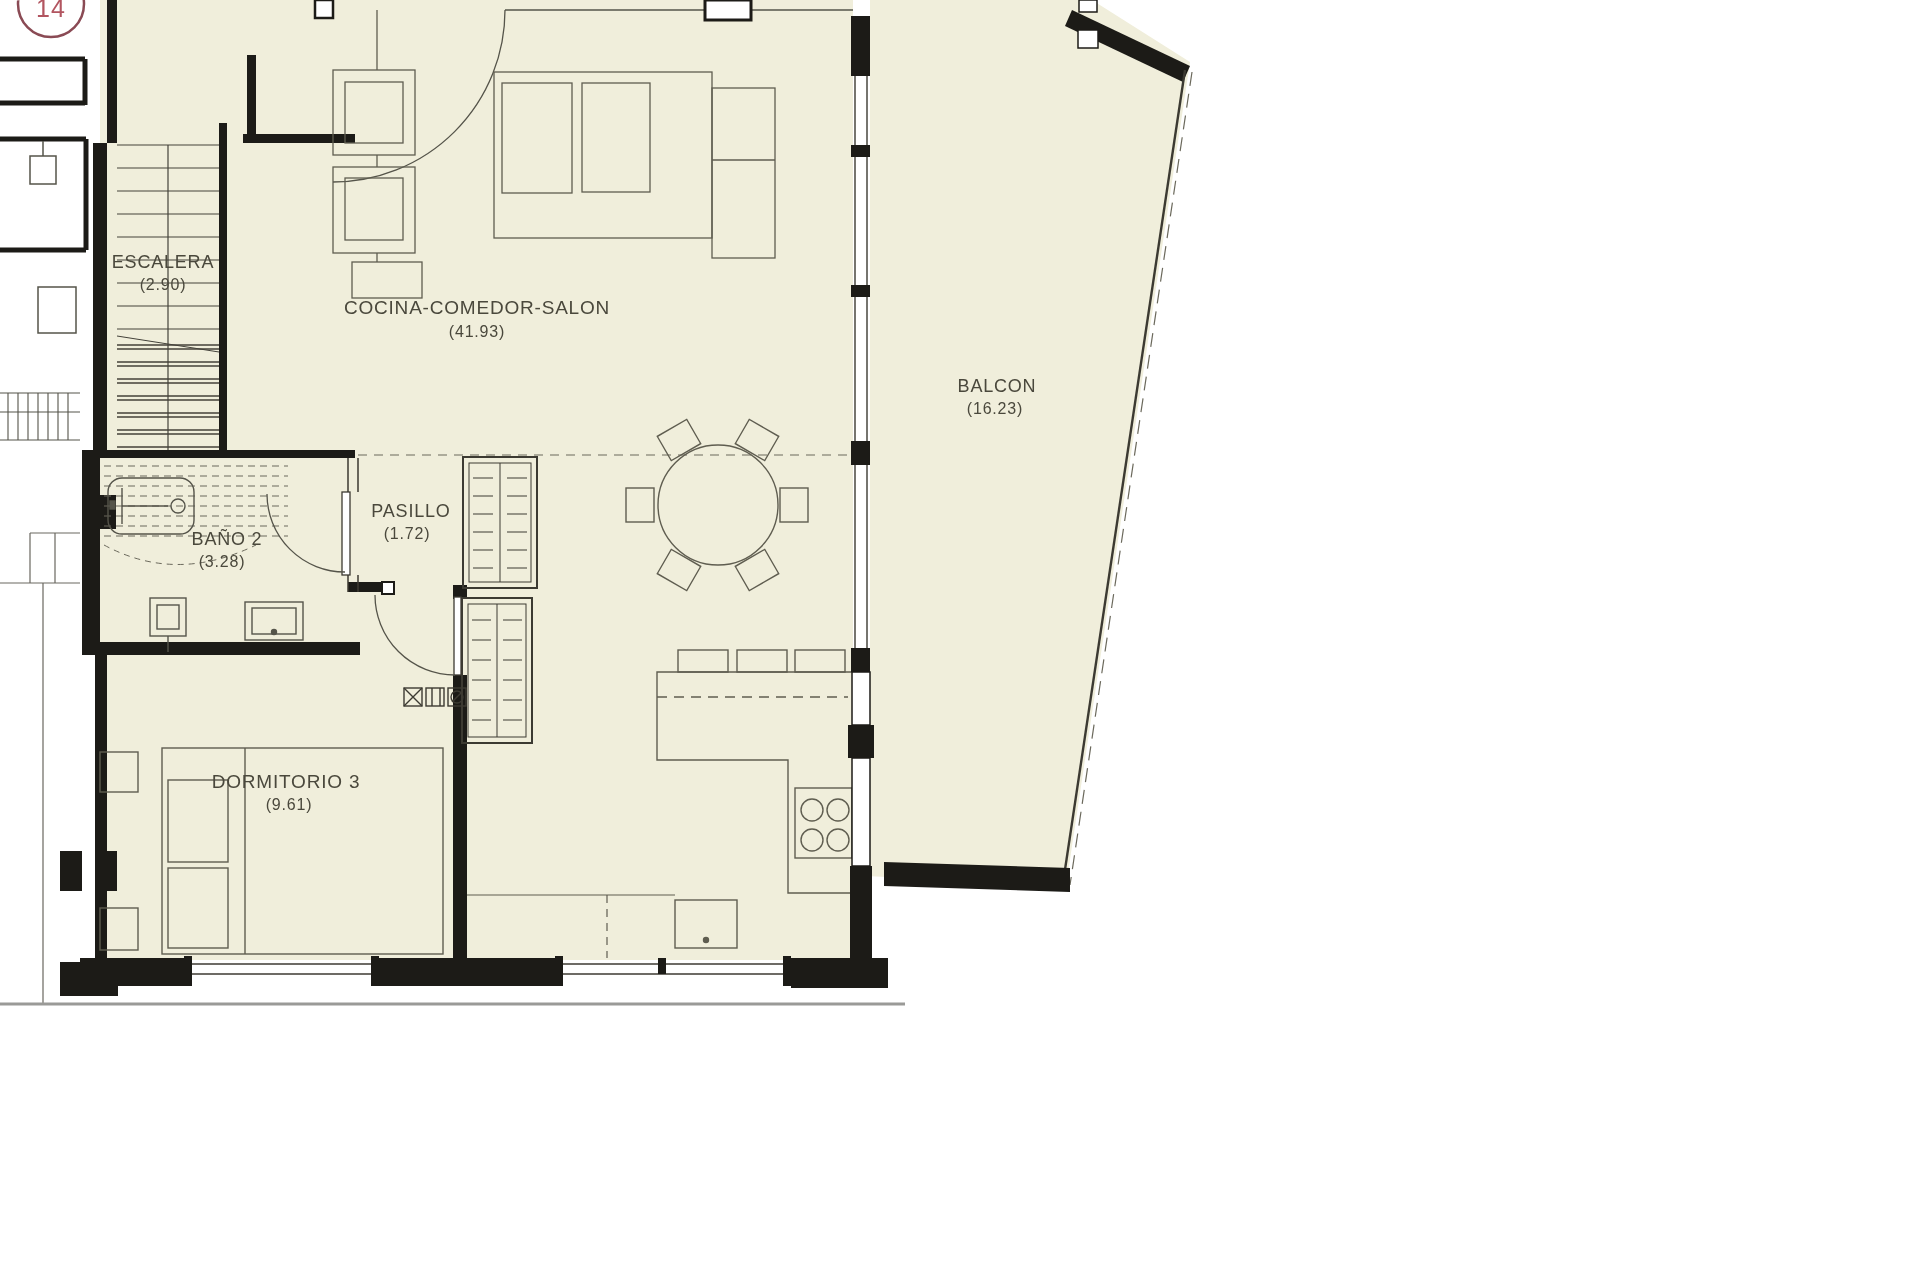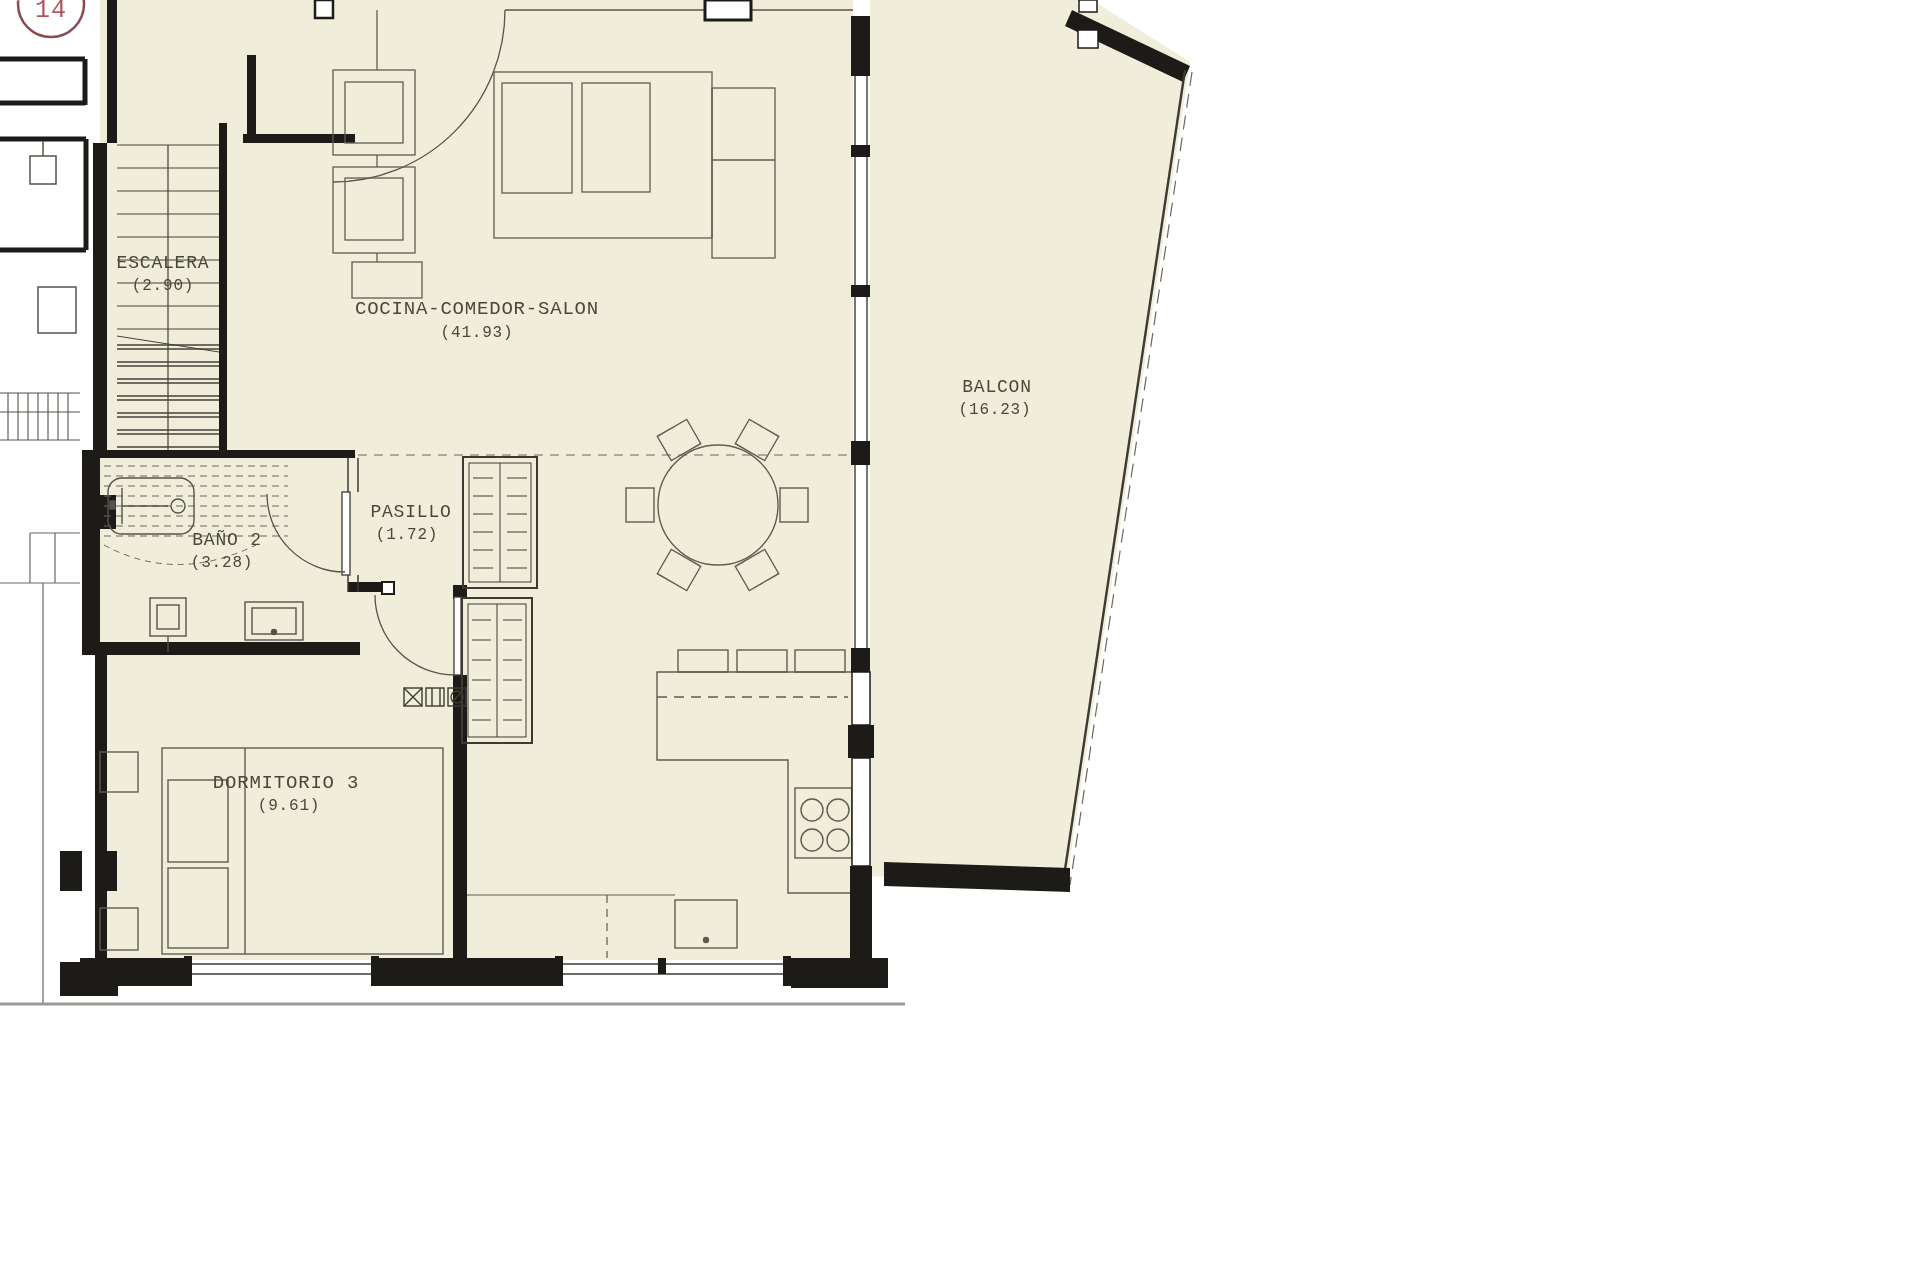--- a/index.html
+++ b/index.html
@@ -1,17 +1,17 @@
 <!DOCTYPE html>
 <html><head>
 <meta charset="utf-8">
 <style>
   html,body{margin:0;padding:0;background:#ffffff;}
   .sheet{position:relative;width:1612px;height:1280px;background:#ffffff;overflow:hidden;
-         font-family:Liberation Mono, monospace;border-radius:21px;}
+         font-family:Liberation Sans, sans-serif;border-radius:21px;}
   svg{position:absolute;left:0;top:0;}
   text{fill:#4a483c;letter-spacing:0.8px;}
   .roomname{font-size:18px;}
   .roomarea{font-size:16px;}
   .big{font-size:19px;}
   .unitnum{font-size:25px;fill:#b25560;letter-spacing:1px;}
 </style>
 </head>
 <body>
 

